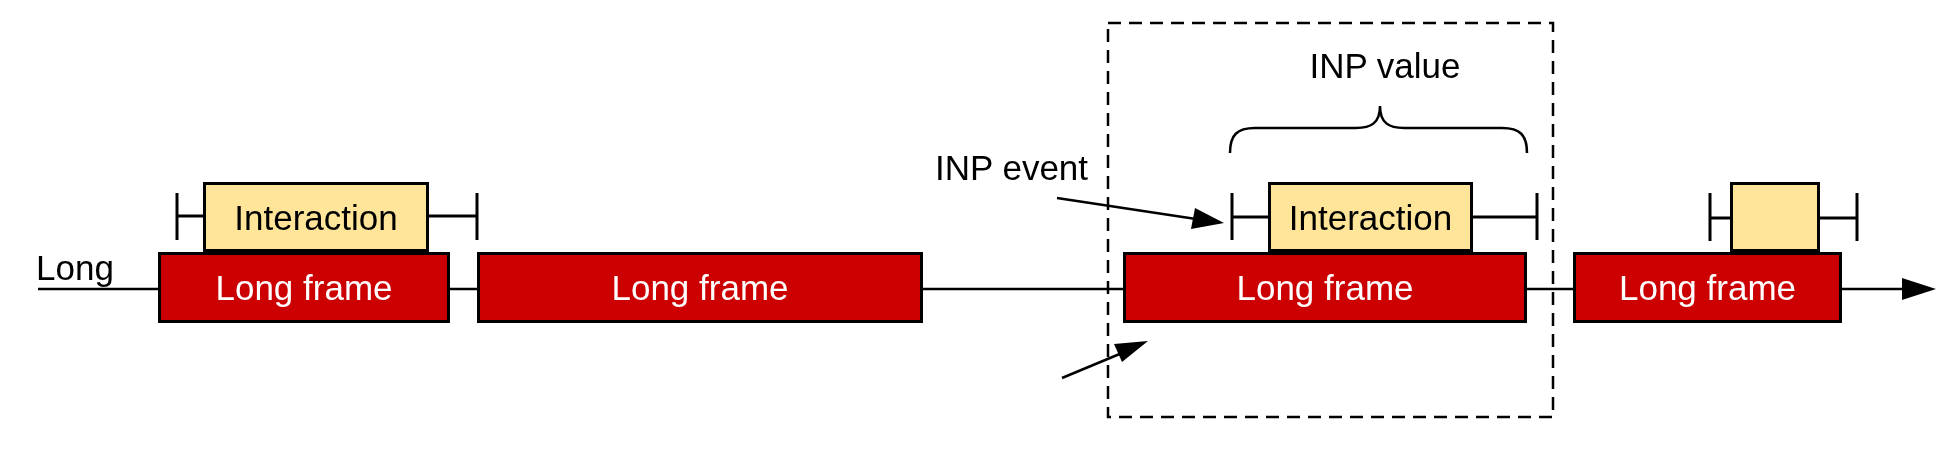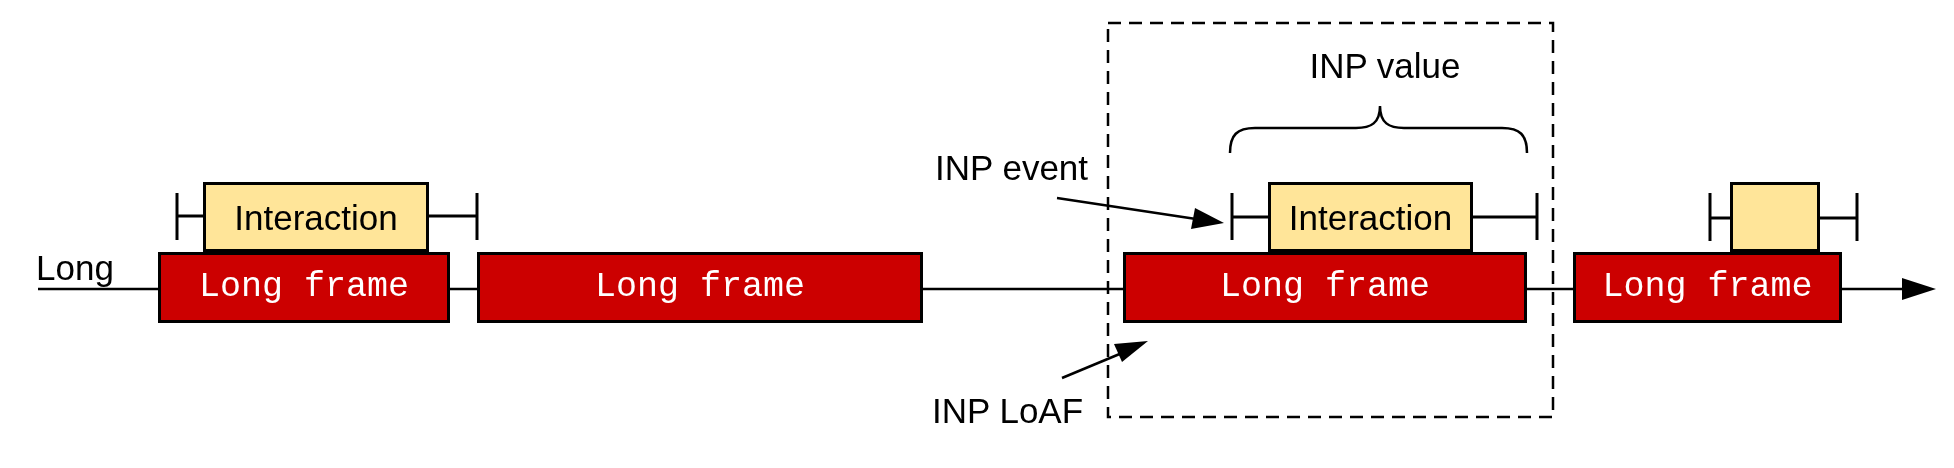--- a/index.html
+++ b/index.html
@@ -47,21 +47,20 @@
     justify-content: center;
     z-index: 2;
     font-size: 35px;
     line-height: 1;
   }
   .long-frame {
     top: 252px;
     height: 71px;
     background: var(--long-frame-fill);
     color: var(--long-frame-text);
-    font-family: Liberation Mono, monospace;
   }
   .interaction {
     top: 182px;
     height: 70px;
     background: var(--interaction-fill);
     color: var(--interaction-text);
   }
   .annotation {
     position: absolute;
     z-index: 3;
@@ -143,15 +142,14 @@
   </div>
   <div class="box interaction" style="left:1268px; width:205px;">
     <span>Interaction</span>
   </div>
   <div class="box interaction" style="left:1730px; width:90px;">
     <span></span>
   </div>
 
   <div class="annotation" style="left:935px; top:150px;">INP event</div>
   <div class="annotation centered" style="left:1235px; top:48px; width:300px;">INP value</div>
-  <div class="annotation" style="left:932px; top:393px;">INP LoAF</div>
 
 </div>
 
 </body></html>

